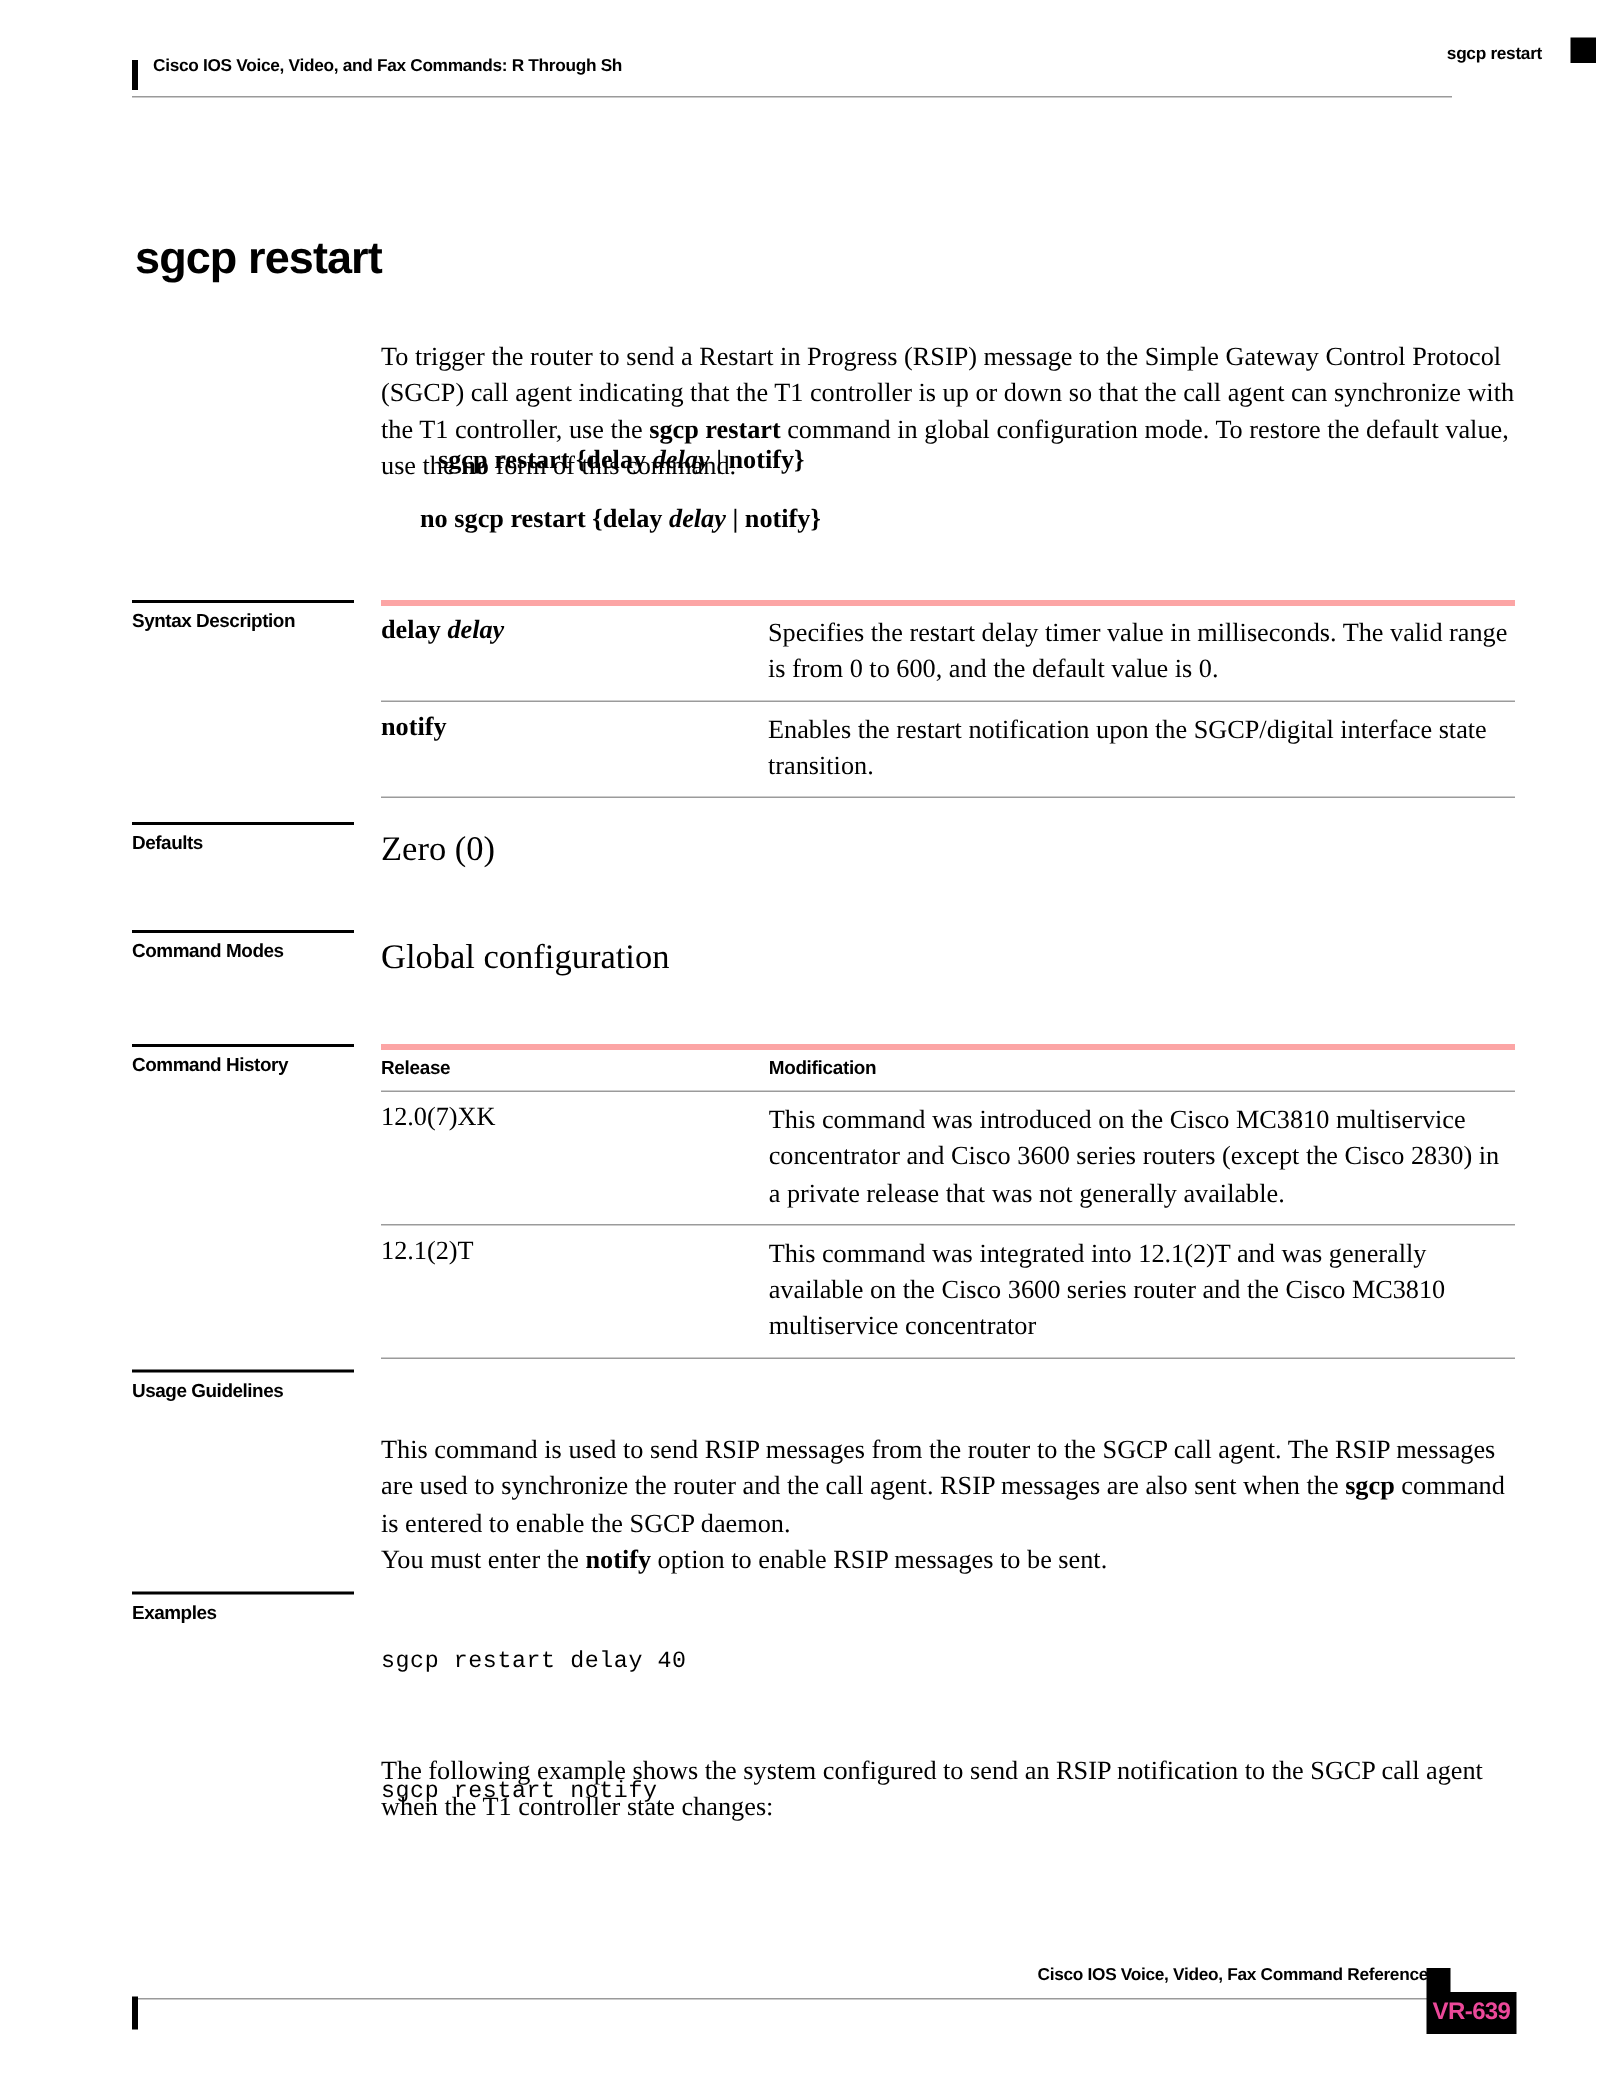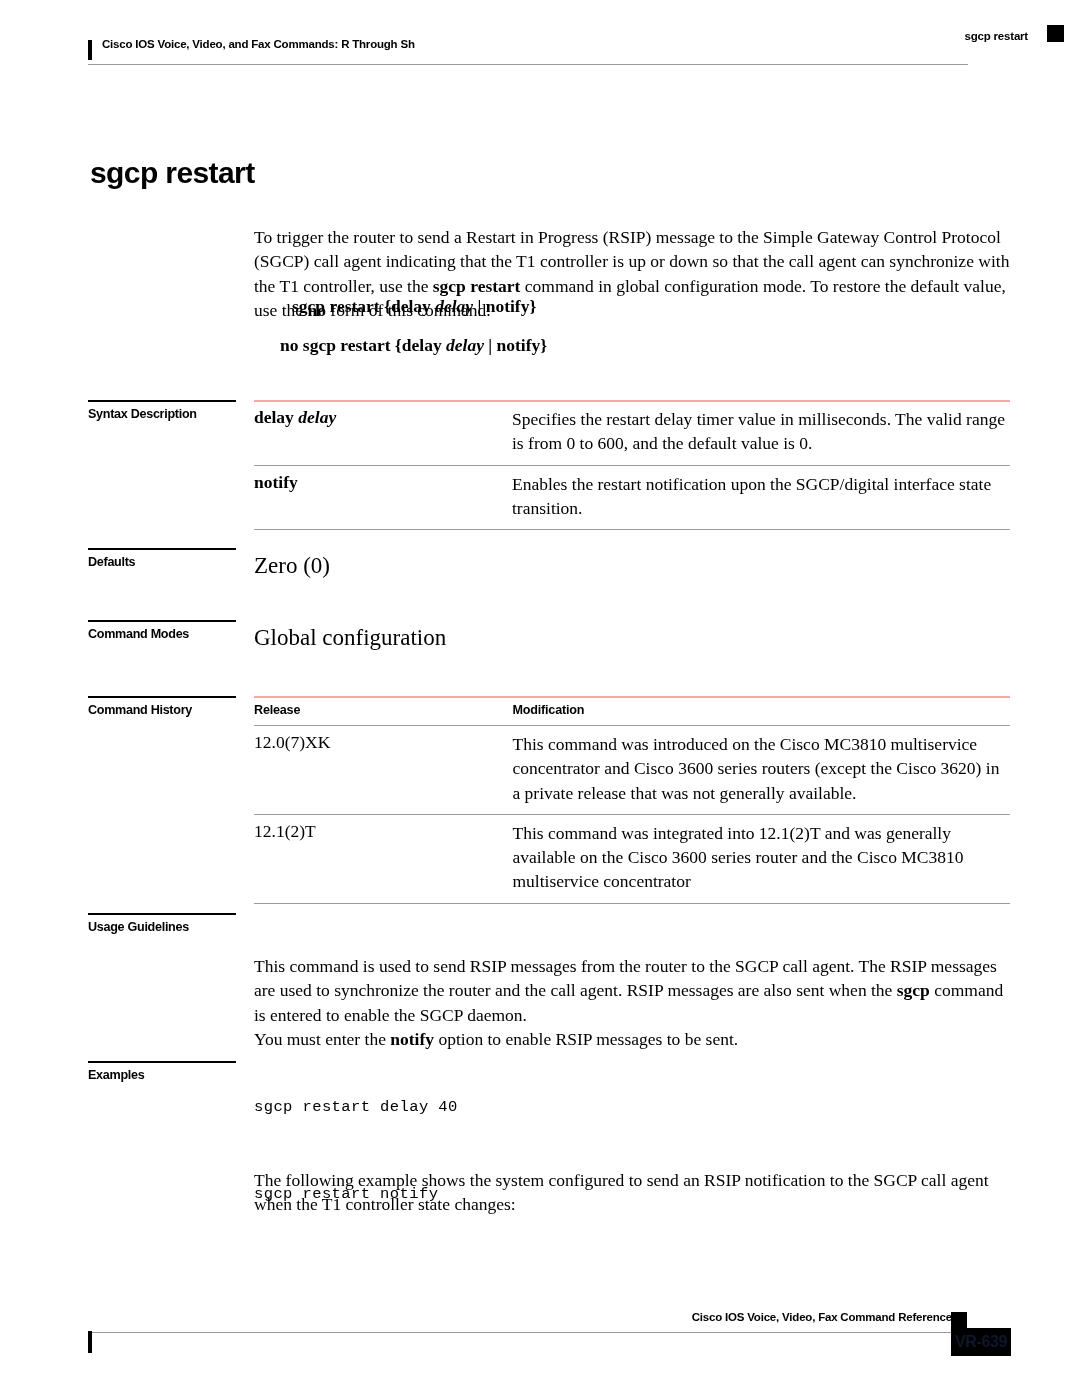--- a/index.html
+++ b/index.html
@@ -145,21 +145,21 @@
     font-size: 17.5px;
   }
   .tbl td, .tbl th {
     vertical-align: top;
     padding: 4px 0 9px 0;
     text-align: left;
     font-weight: normal;
   }
   .tbl .c1 { width: 250px; padding-right: 12px; }
   .tbl .c2 { width: 506px; }
-  .tbl tr.top-rule > td { border-top: 2px solid #fca5a5; padding-top: 5px; }
+  .tbl tr.top-rule > td { border-top: 4px solid #fca5a5; padding-top: 5px; }
   .tbl tr.thin-rule > td { border-top: 1px solid #9b9b9b; padding-top: 6px; }
   .tbl tr.bottom-rule > td { border-bottom: 1px solid #9b9b9b; }
   .tbl .hdr {
     font-family: "Liberation Sans", "DejaVu Sans", sans-serif;
     font-weight: bold;
     font-size: 12.6px;
     letter-spacing: -0.2px;
     padding-bottom: 8px;
   }
   .tbl .term { font-weight: bold; }
@@ -228,21 +228,21 @@
     background: #000;
   }
   .footer-page {
     position: absolute;
     left: 951px;
     top: 1330px;
     width: 60px;
     height: 24px;
     line-height: 24px;
     text-align: center;
-    color: #0f172a;
+    color: #ec4899;
     font-family: "Liberation Sans", "DejaVu Sans", sans-serif;
     font-weight: bold;
     font-size: 16px;
     letter-spacing: -0.4px;
   }
 </style>
 </head>
 <body>
 
 <div class="page">
@@ -298,21 +298,21 @@
   </div>
 
   <table class="tbl" style="top:696px;">
     <tbody>
         <tr class="top-rule">
       <td class="c1 hdr">Release</td>
       <td class="c2 hdr">Modification</td>
     </tr>
     <tr class="thin-rule">
       <td class="c1">12.0(7)XK</td>
-      <td class="c2 cellp">This command was introduced on the Cisco MC3810 multiservice concentrator and Cisco 3600 series routers (except the Cisco 3620) in a private release that was not generally available.</td>
+      <td class="c2 cellp">This command was introduced on the Cisco MC3810 multiservice concentrator and Cisco 3600 series routers (except the Cisco 2830) in a private release that was not generally available.</td>
     </tr>
     <tr class="thin-rule bottom-rule">
       <td class="c1">12.1(2)T</td>
       <td class="c2 cellp">This command was integrated into 12.1(2)T and was generally available on the Cisco 3600 series router and the Cisco MC3810 multiservice concentrator</td>
     </tr>
   </tbody>
     </table>
 
   <div class="sec-label" style="top:913px;">
     <div class="rule"></div>

